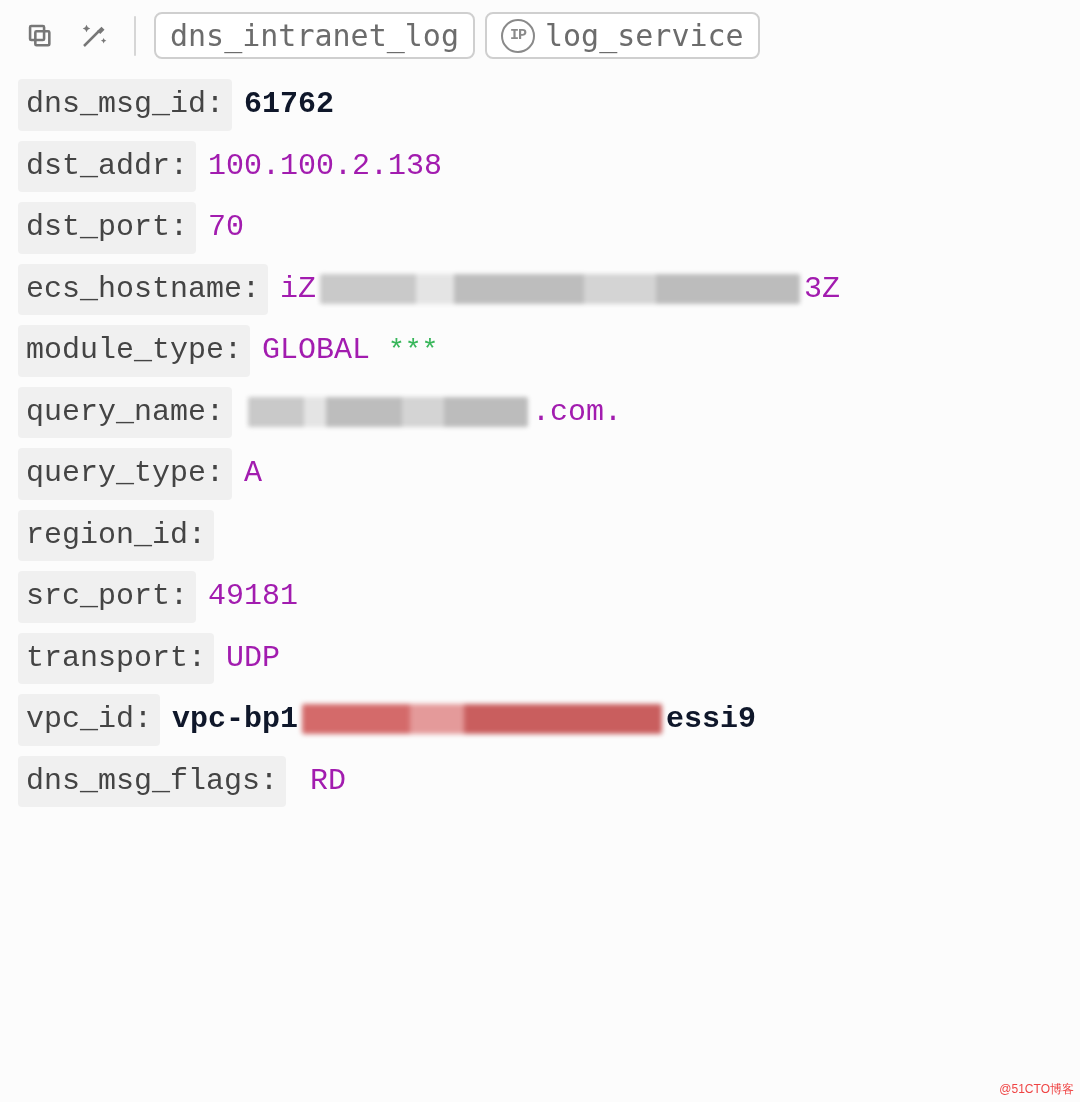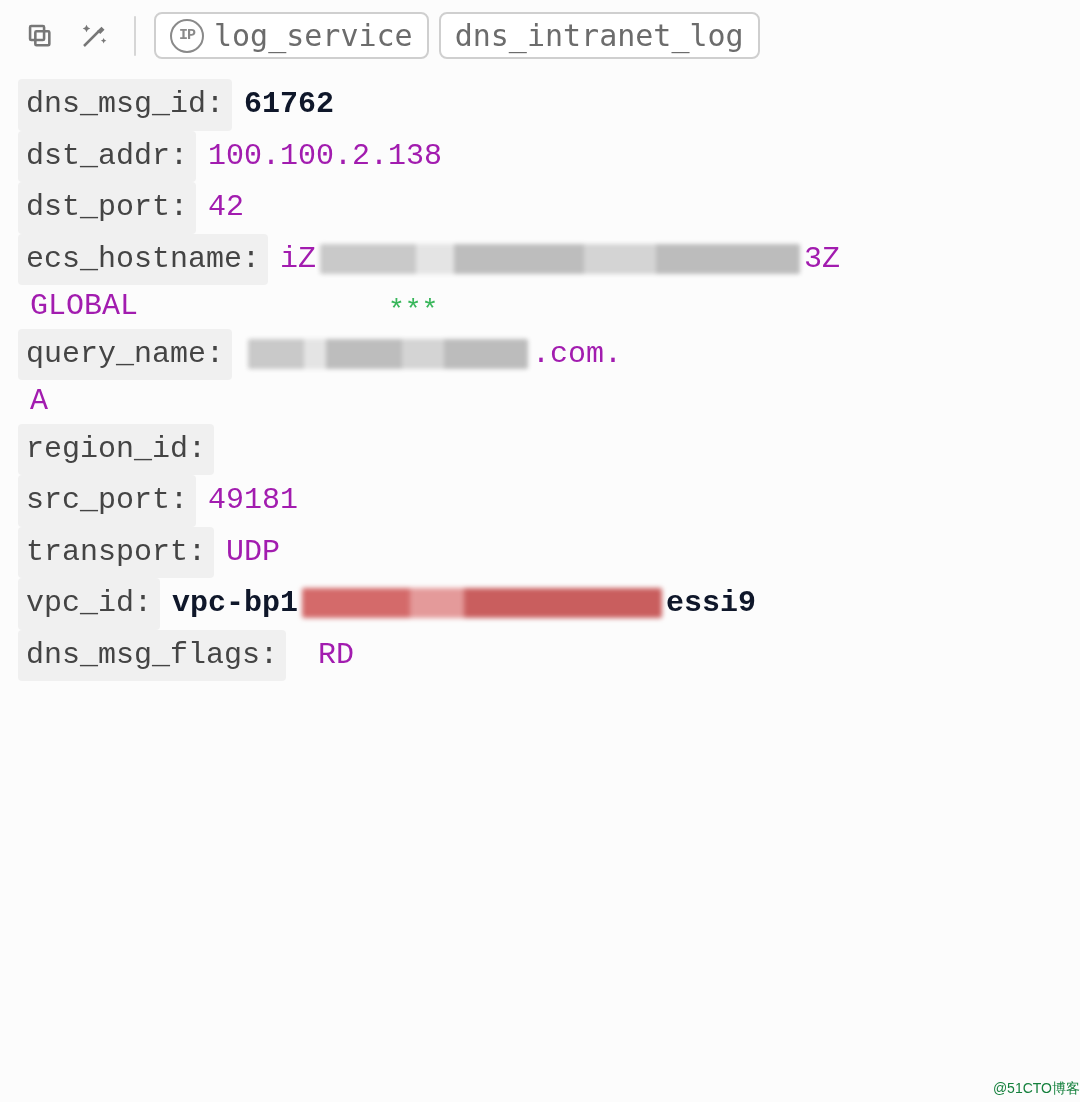--- a/index.html
+++ b/index.html
@@ -8,35 +8,35 @@
   
   .toolbar{display:flex;align-items:center;gap:10px;padding:0 0 6px 0}
   .tb-btn{display:flex;align-items:center;justify-content:center;width:44px;height:44px;border-radius:6px;cursor:pointer;color:#666}
   .tb-btn svg{display:block}
   .vdiv{width:2px;height:40px;background:#d6d6d6;border-radius:1px;margin:0 8px}
   .chip{display:flex;align-items:center;gap:10px;border:2px solid #cfcfcf;border-radius:8px;padding:4px 14px;color:#6c6c6c;font-size:30px;background:#fff}
   .chip-text{font-family:"SFMono-Regular",Consolas,monospace}
   .ip-icon{display:inline-flex;align-items:center;justify-content:center;width:30px;height:30px;border:2px solid #8a8a8a;border-radius:50%;color:#8a8a8a;font-size:15px;font-weight:700;letter-spacing:-1px}
 
   
-  .rows{display:flex;flex-direction:column;margin-top:14px}
+  .rows{display:flex;flex-direction:column;gap:10px;margin-top:14px}
   .row{display:flex;align-items:center;flex-wrap:wrap;font-size:30px;line-height:1.45;position:relative}
   .field-key{background:#f0f0f0;color:#444;padding:4px 8px;border-radius:4px;font-weight:500}
   .field-key::after{content:":"}
   .field-val{margin-left:12px;color:#a21caf}
   .val-red{color:#0f172a;font-weight:600}
 
   
   .redact{display:inline-block;height:30px;background:linear-gradient(90deg,#c9c9c9 0 20%,#e4e4e4 20% 28%,#bdbdbd 28% 55%,#d4d4d4 55% 70%,#bcbcbc 70% 100%);filter:blur(2px);border-radius:2px;margin:0 4px;vertical-align:middle}
   .redact-red{background:linear-gradient(90deg,#d46a6a 0 30%,#e49a9a 30% 45%,#c95e5e 45% 100%);filter:blur(2.5px)}
 
   
   .green-over{position:absolute;color:#38b65a;font-size:28px;font-weight:400;pointer-events:none}
 
-  .watermark{position:absolute;right:0;bottom:4px;font-size:14px;color:#15803d;font-family:sans-serif}
+  .watermark{position:absolute;right:6px;bottom:4px;font-size:12px;color:#ef4444;font-family:sans-serif}
 </style>
 </head>
 <body>
 <div class="canvas">
 
   <div class="toolbar">
     <div class="tb-btn">
       <svg width="28" height="28" viewBox="0 0 24 24" fill="none" stroke="#777" stroke-width="2.2">
         <rect x="8" y="8" width="12" height="12" rx="1"></rect>
         <rect x="3.5" y="3.5" width="12" height="12" rx="1"></rect>
@@ -45,66 +45,68 @@
     <div class="tb-btn">
       <svg width="30" height="30" viewBox="0 0 24 24" fill="none" stroke="#777" stroke-width="2">
         <path d="M4 20 L16 8"></path>
         <path d="M16 8 l2 -2 1 1 -2 2z" fill="#777"></path>
         <path d="M5 5l1-2 1 2 2 1-2 1-1 2-1-2-2-1z" fill="#777" stroke="none"></path>
         <path d="M19 15l.7-1.5.7 1.5 1.5.7-1.5.7-.7 1.5-.7-1.5-1.5-.7z" fill="#777" stroke="none"></path>
       </svg>
     </div>
     <div class="vdiv"></div>
     <div class="chip">
+      <span class="chip-text">dns_intranet_log</span>
+    </div>
+    <div class="chip">
       <span class="ip-icon">IP</span>
       <span class="chip-text">log_service</span>
-    </div>
-    <div class="chip">
-      <span class="chip-text">dns_intranet_log</span>
     </div>
   </div>
 
   <div class="rows">
 
     <div class="row">
       <span class="field-key">dns_msg_id</span>
       <span class="field-val val-red">61762</span>
     </div>
 
     <div class="row">
       <span class="field-key">dst_addr</span>
       <span class="field-val">100.100.2.138</span>
     </div>
 
     <div class="row">
       <span class="field-key">dst_port</span>
-      <span class="field-val">42</span>
+      <span class="field-val">70</span>
     </div>
 
     <div class="row">
       <span class="field-key">ecs_hostname</span>
       <span class="field-val">
         <span>iZ</span><span class="redact" style="width:480px"></span><span>3Z</span>
       </span>
     </div>
 
 
     <div class="row">
+      <span class="field-key">module_type</span>
       <span class="field-val">GLOBAL</span>
       <span class="green-over" style="left:370px;top:6px">***</span>
     </div>
 
     <div class="row">
       <span class="field-key">query_name</span>
       <span class="field-val">
         <span class="redact" style="width:280px"></span><span>.com.</span>
       </span>
     </div>
 
     <div class="row">
+      <span class="field-key">query_type</span>
       <span class="field-val">A</span>
     </div>
 
     <div class="row">
       <span class="field-key">region_id</span>
     </div>
 
 
     <div class="row">
       <span class="field-key">src_port</span>
@@ -118,19 +120,19 @@
 
     <div class="row">
       <span class="field-key">vpc_id</span>
       <span class="field-val val-red">
         <span>vpc-bp1</span><span class="redact redact-red" style="width:360px"></span><span>essi9</span>
       </span>
     </div>
 
     <div class="row">
       <span class="field-key">dns_msg_flags</span>
-      <span class="field-val" style="margin-left:32px">RD</span>
+      <span class="field-val" style="margin-left:24px">RD</span>
     </div>
 
   </div>
 
   <div class="watermark">@51CTO博客</div>
 </div>
 
 </body></html>

